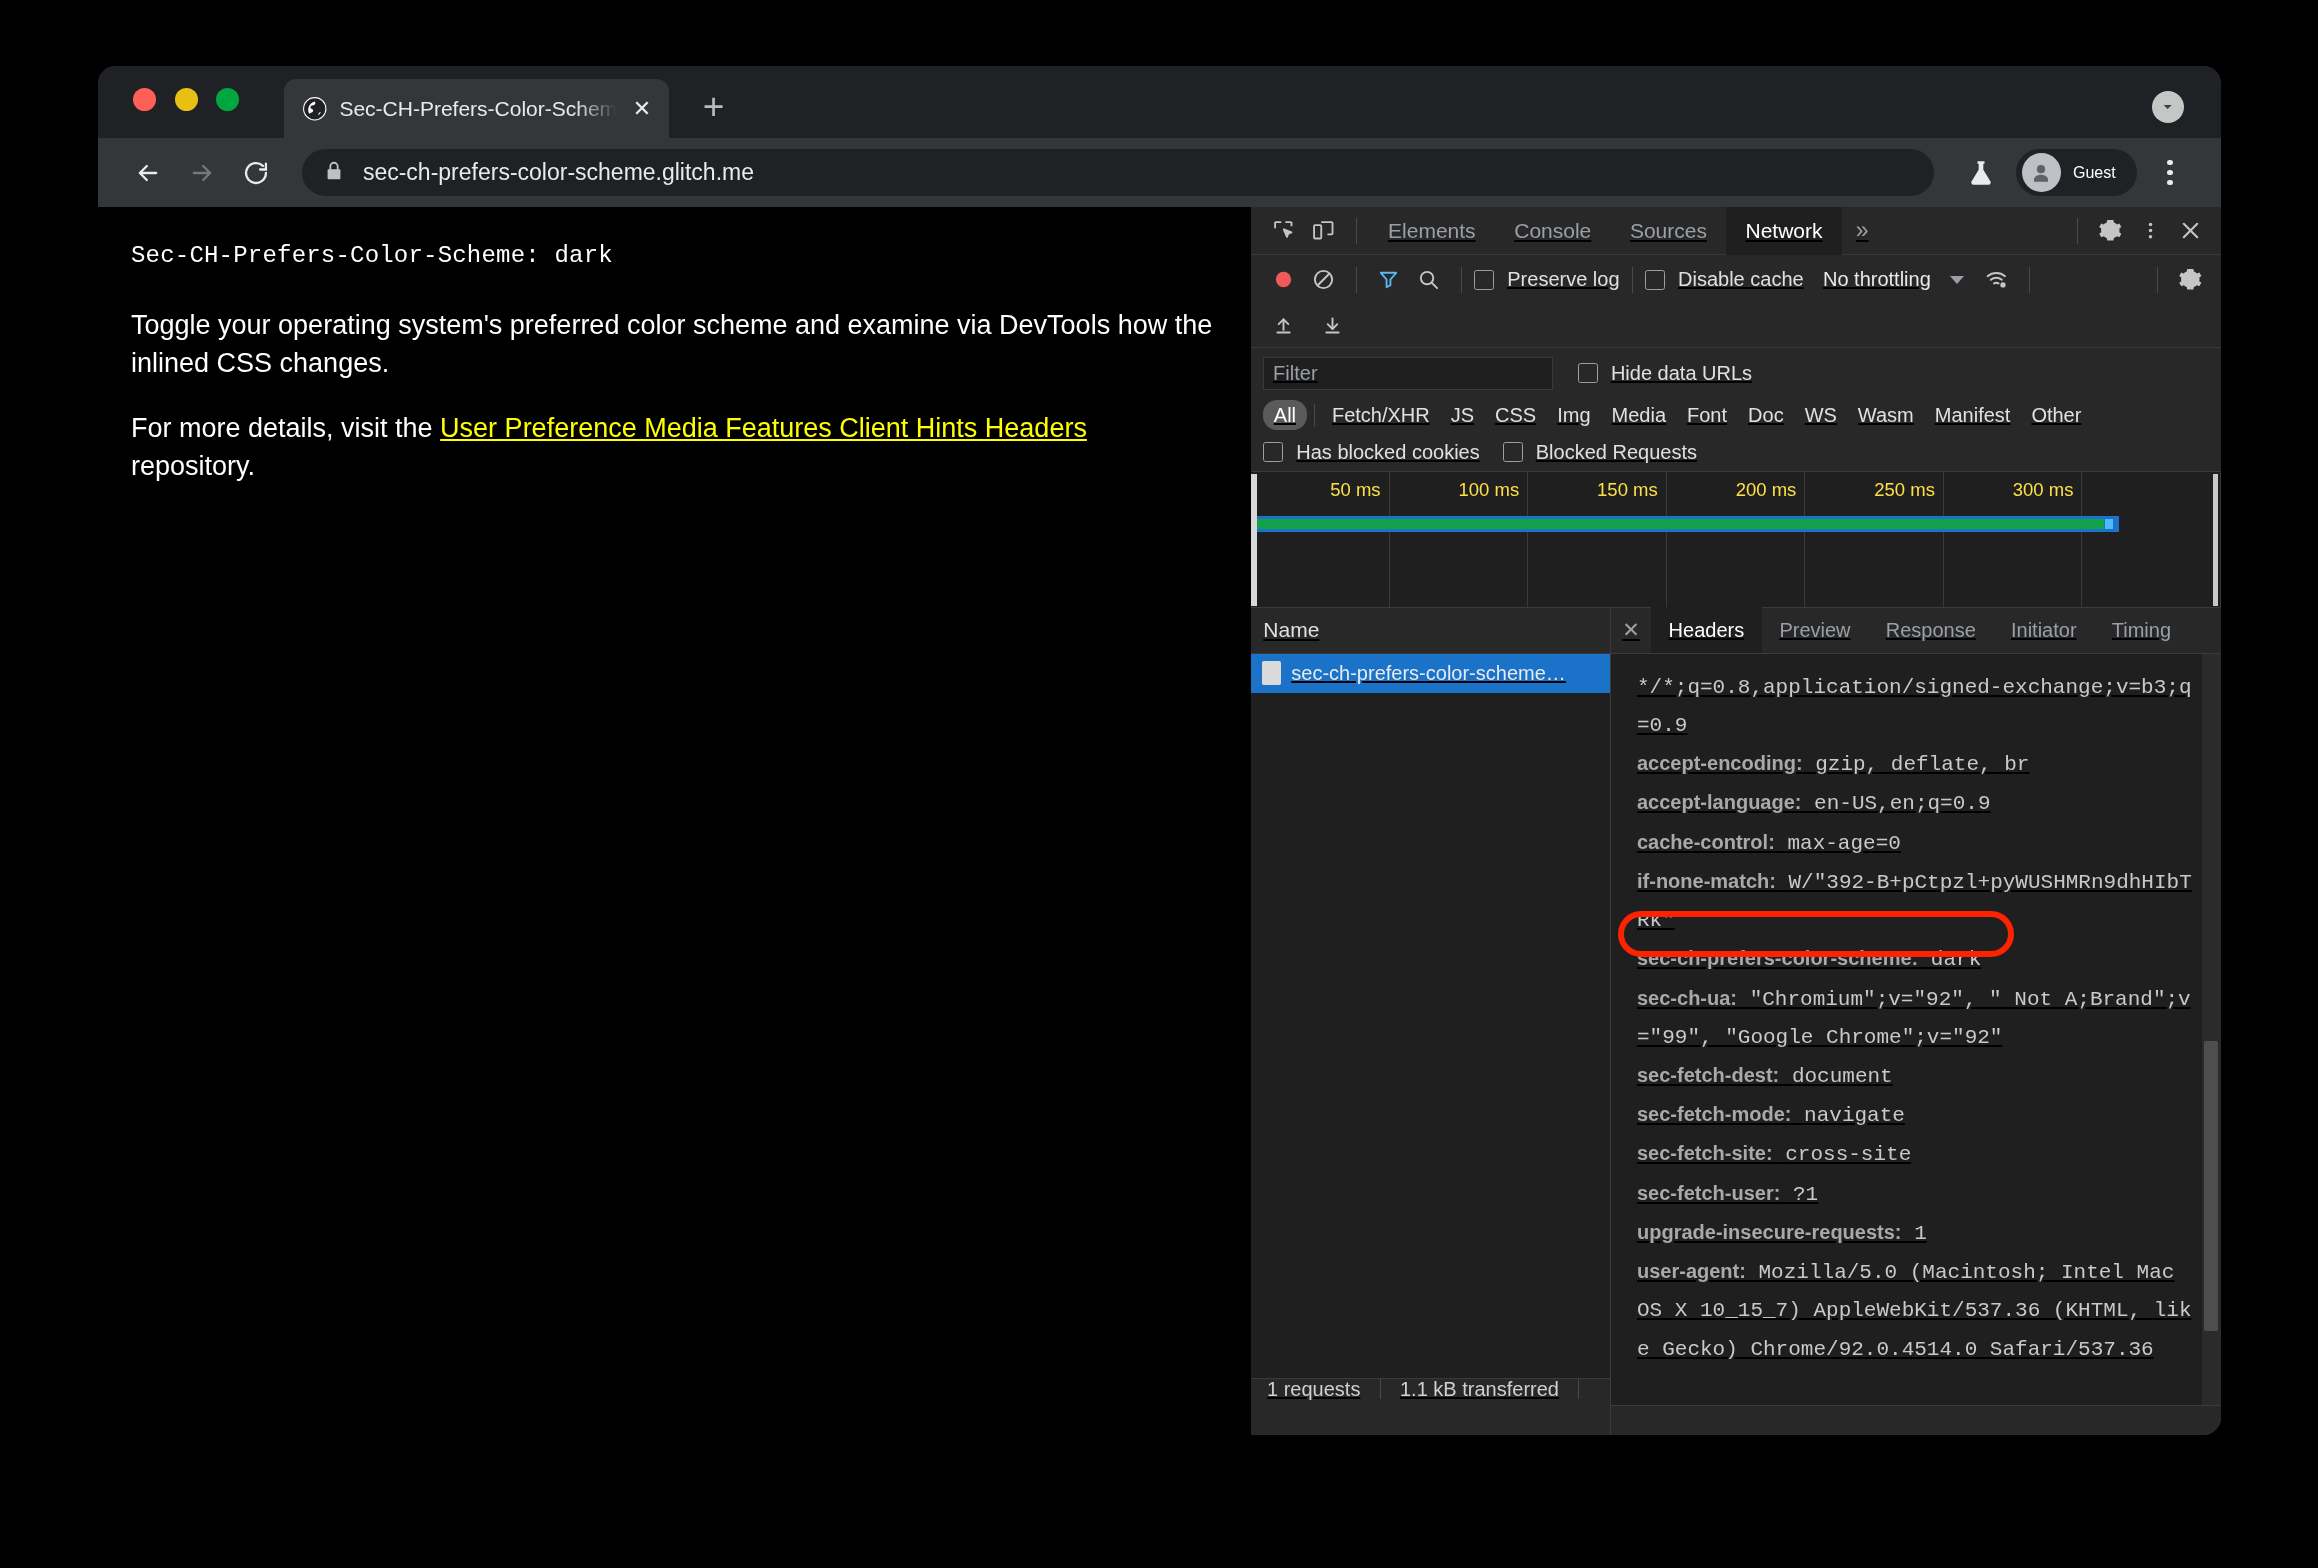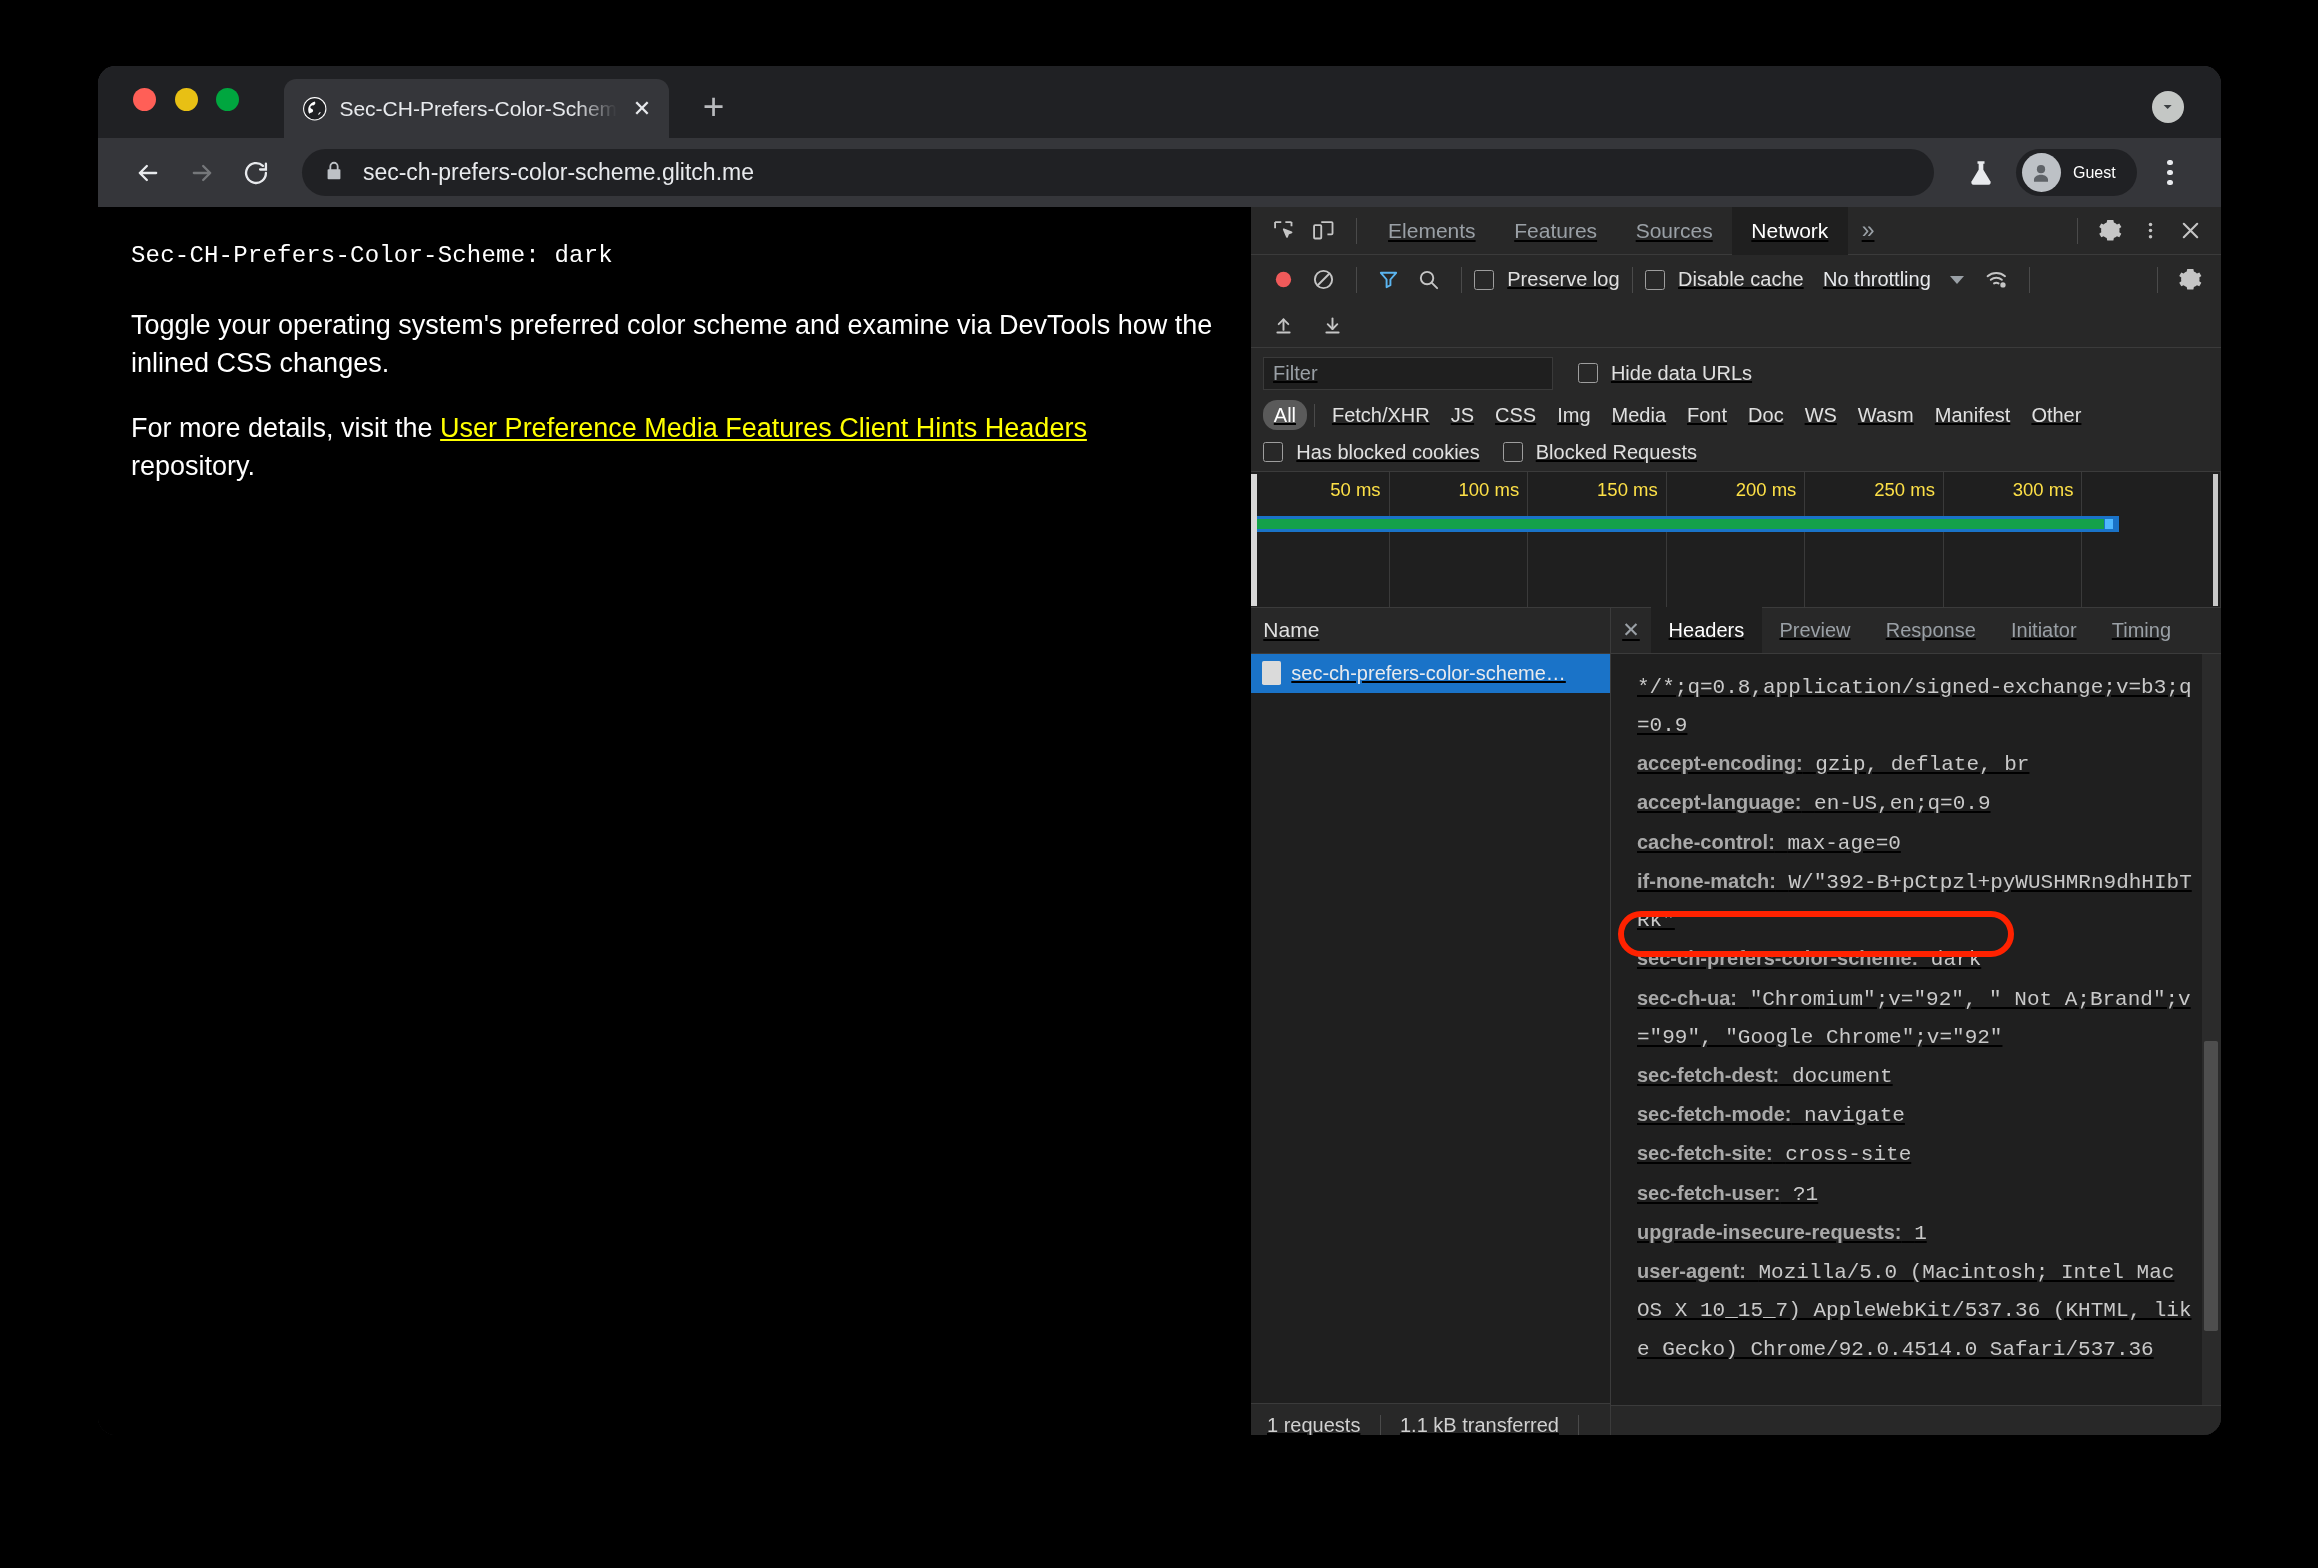--- a/index.html
+++ b/index.html
@@ -422,24 +422,24 @@
     width: 19.3px; height: 24px;
     background: #dadada;
     border-radius: 1.8px;
     flex: 0 0 auto;
     position: relative;
   }
   .req-row .name {
     white-space: nowrap; overflow: hidden;
   }
   #req-status {
-    height: 32px;
+    height: 57px;
     background: #282828;
     border-top: 0.9px solid #3b3b3b;
-    display: flex; align-items: flex-end;
+    display: flex; align-items: flex-start;
     color: #d0d0d0; font-size: 20px;
     flex: 0 0 auto;
   }
   #req-status .cell {
     padding: 0 19.3px;
     white-space: nowrap;
     border-right: 0.9px solid #4a4a4a;
     line-height: 1;
   }
   #req-status .cell:first-child { padding-left: 16px; }
@@ -630,21 +630,21 @@
         </div>
         <div class="dt-icon-btn">
           <svg viewBox="0 0 24 24" width="24.6" height="24.6" fill="none" stroke="currentColor" stroke-width="1.8">
               <rect x="3" y="7" width="7" height="13" rx="1"></rect>
               <path d="M10 4h10a1 1 0 0 1 1 1v10a1 1 0 0 1-1 1h-4"></path>
             </svg>
         </div>
         <div class="dt-sep"></div>
 
         <div class="dt-tab">Elements</div>
-        <div class="dt-tab">Features</div>
+        <div class="dt-tab">Console</div>
         <div class="dt-tab">Sources</div>
         <div class="dt-tab active">Network</div>
         <div class="dt-more">»</div>
 
         <div class="dt-spacer"></div>
         <div class="dt-sep"></div>
         <div class="dt-icon-btn">
           <svg viewBox="0 0 24 24" width="24.6" height="24.6" fill="currentColor">
               <path d="M12 8a4 4 0 1 0 0 8 4 4 0 0 0 0-8zm9 4c0-.6-.1-1.2-.2-1.8l2-1.5-2-3.4-2.3 1a8 8 0 0 0-3-1.8L15 2H9l-.5 2.5a8 8 0 0 0-3 1.8l-2.3-1-2 3.4 2 1.5a8.5 8.5 0 0 0 0 3.6l-2 1.5 2 3.4 2.3-1a8 8 0 0 0 3 1.8L9 22h6l.5-2.5a8 8 0 0 0 3-1.8l2.3 1 2-3.4-2-1.5c.1-.6.2-1.2.2-1.8z"></path>
             </svg>

